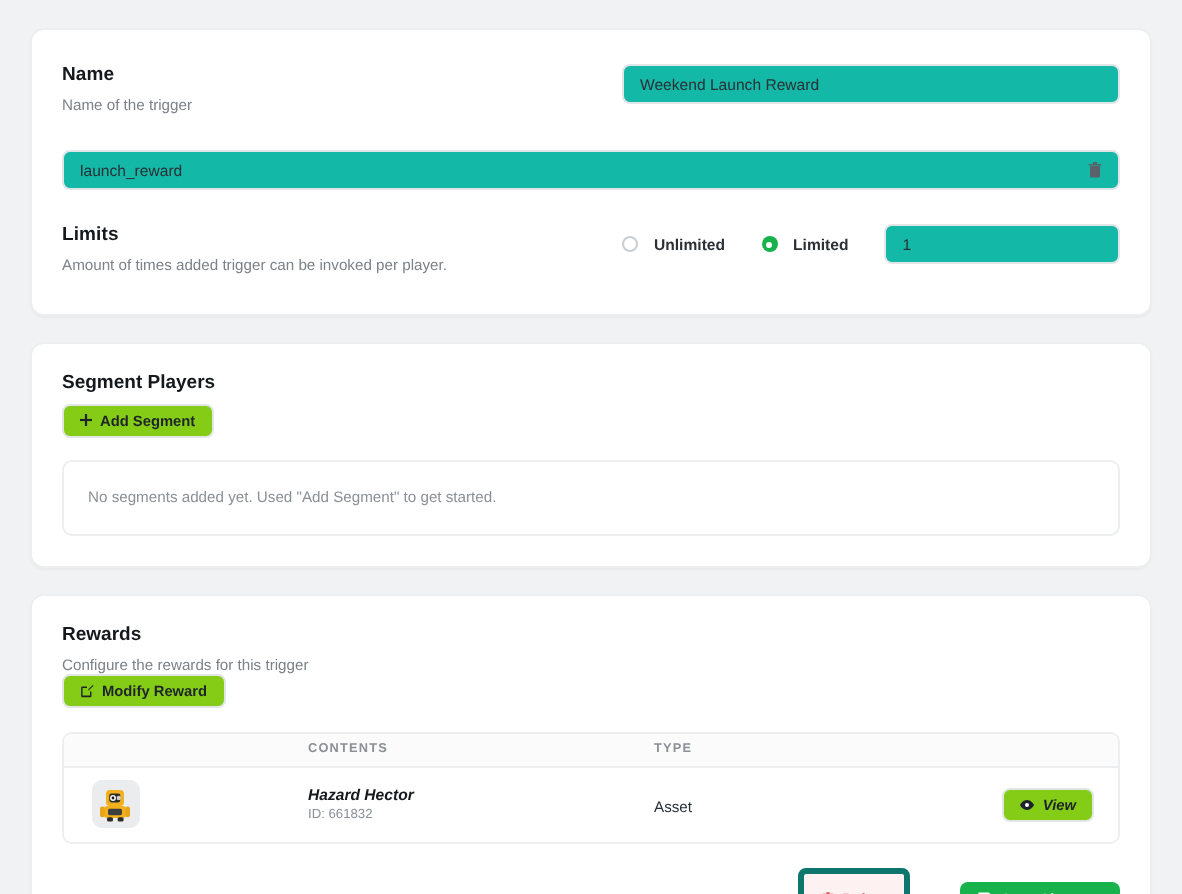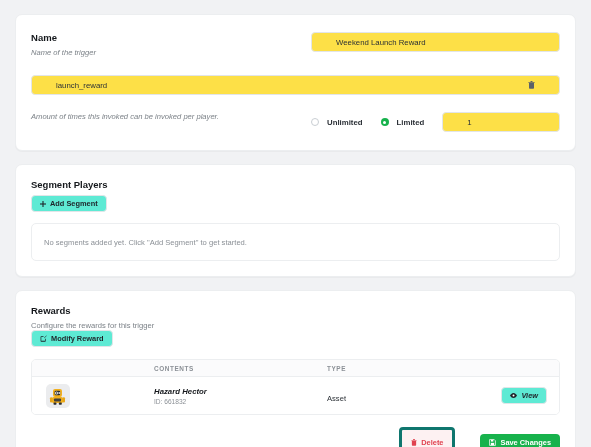--- a/index.html
+++ b/index.html
@@ -29,32 +29,32 @@
   }
   .field-row:last-child { margin-bottom: 2px; }
   .field-left { width: 280px; flex: 0 0 280px; padding-top: 1px; }
   .field-label {
     font-size: 9.5px;
     font-weight: bold;
     color: #15181c;
     letter-spacing: .05px;
     margin-bottom: 5px;
   }
-  .field-desc { font-size: 7.6px; color: #7c8288; line-height: 1.35; font-style: italic; }
+  .field-desc { font-size: 7.6px; color: #7c8288; line-height: 1.35; }
   .field-right { flex: 1; padding-top: 1px; }
 
   .input {
     width: 100%;
     height: 20px;
     border: 1px solid #e2e5e8;
     border-radius: 4px;
-    background: #fde047;
+    background: #14b8a6;
     font-size: 7.8px;
     color: #2b3036;
-    padding: 0 24px;
+    padding: 0 8px;
     display: flex;
     align-items: center;
     justify-content: space-between;
   }
   .input .val { white-space: nowrap; overflow: hidden; text-overflow: ellipsis; }
 
   .limits-row { display: flex; align-items: center; gap: 0; }
   .radio-opt { display: flex; align-items: center; gap: 8px; margin-right: 18px; }
   .radio {
     width: 8px; height: 8px; border-radius: 50%;
@@ -80,21 +80,21 @@
     justify-content: space-between;
     flex-direction: column;
   }
   .head-title { font-size: 9.5px; font-weight: bold; color: #15181c; margin-bottom: 5px; }
   .head-desc { font-size: 7.6px; color: #7c8288; }
 
   .btn-outline {
     display: inline-flex; align-items: center; gap: 4px;
     height: 17px; padding: 0 8px;
     border: 1px solid #e2e5e8; border-radius: 4px;
-    background: #5eead4; font-size: 7.4px; font-weight: bold; color: #1f242a;
+    background: #84cc16; font-size: 7.4px; font-weight: bold; color: #1f242a;
     white-space: nowrap;
   }
 
   .empty-box {
     margin-top: 11px;
     border: 1px solid #eceef0;
     border-radius: 5px;
     height: 38px;
     display: flex; align-items: center;
     padding-left: 12px;
@@ -184,21 +184,22 @@
               <rect x="0.6" y="2" width="12.8" height="1.6" rx="0.6" fill="#5b6169"></rect>
               <rect x="5" y="0" width="4" height="2" rx="0.6" fill="#5b6169"></rect>
             </svg>
           </span>
         </div>
       </div>
     </div>
 
     <div class="field-row">
       <div class="field-left">
-        <div class="field-desc">Amount of times this invoked can be invoked per player.</div>
+        <div class="field-label">Limits</div>
+        <div class="field-desc">Amount of times added trigger can be invoked per player.</div>
       </div>
       <div class="field-right">
         <div class="limits-row">
           <div class="radio-opt">
             <span class="radio"></span>
             <span class="radio-label">Unlimited</span>
           </div>
           <div class="radio-opt">
             <span class="radio on"></span>
             <span class="radio-label">Limited</span>
@@ -221,21 +222,21 @@
         <span class="ico">
           <svg width="6" height="6" viewBox="0 0 10 10">
             <rect x="4.1" y="0" width="1.8" height="10" fill="#1f242a"></rect>
             <rect x="0" y="4.1" width="10" height="1.8" fill="#1f242a"></rect>
           </svg>
         </span>
         <span>Add Segment</span>
       </div>
     </div>
     <div class="empty-box">
-      <span>No segments added yet. Click "Add Segment" to get started.</span>
+      <span>No segments added yet. Used "Add Segment" to get started.</span>
     </div>
   </div>
 
   <div class="card card-pad">
     <div class="head">
       <div>
         <div class="head-title">Rewards</div>
         <div class="head-desc">Configure the rewards for this trigger</div>
       </div>
       <div class="btn-outline">

